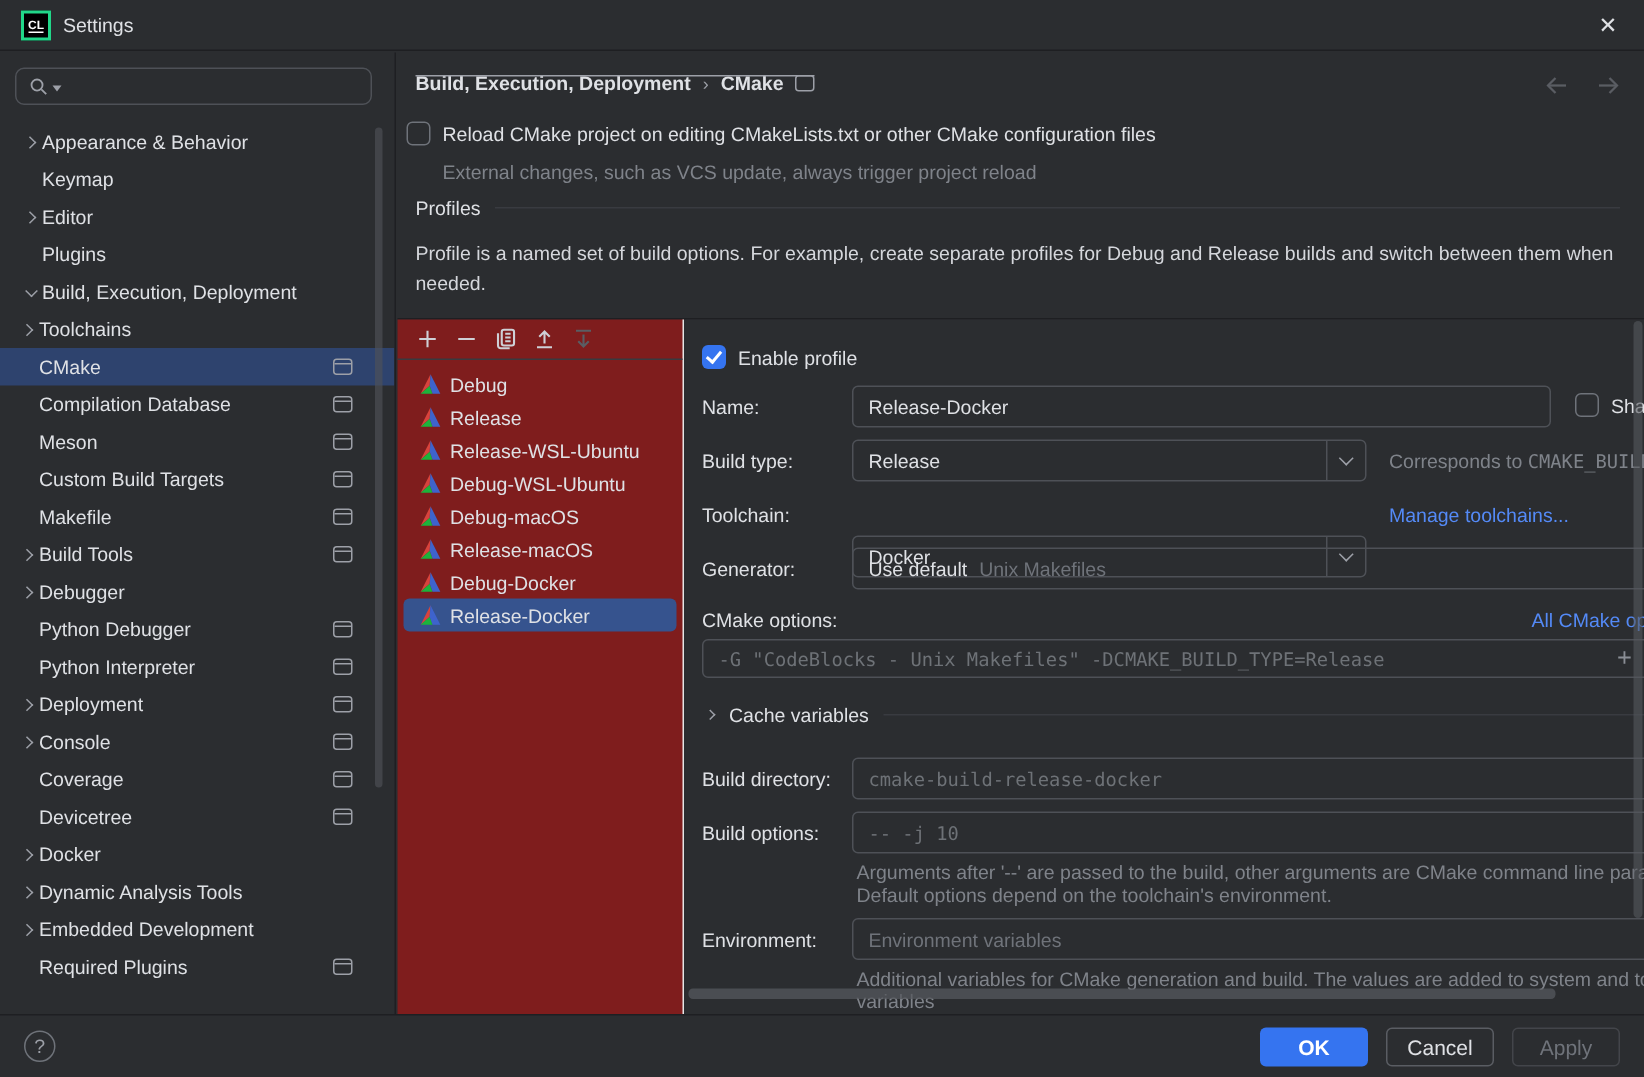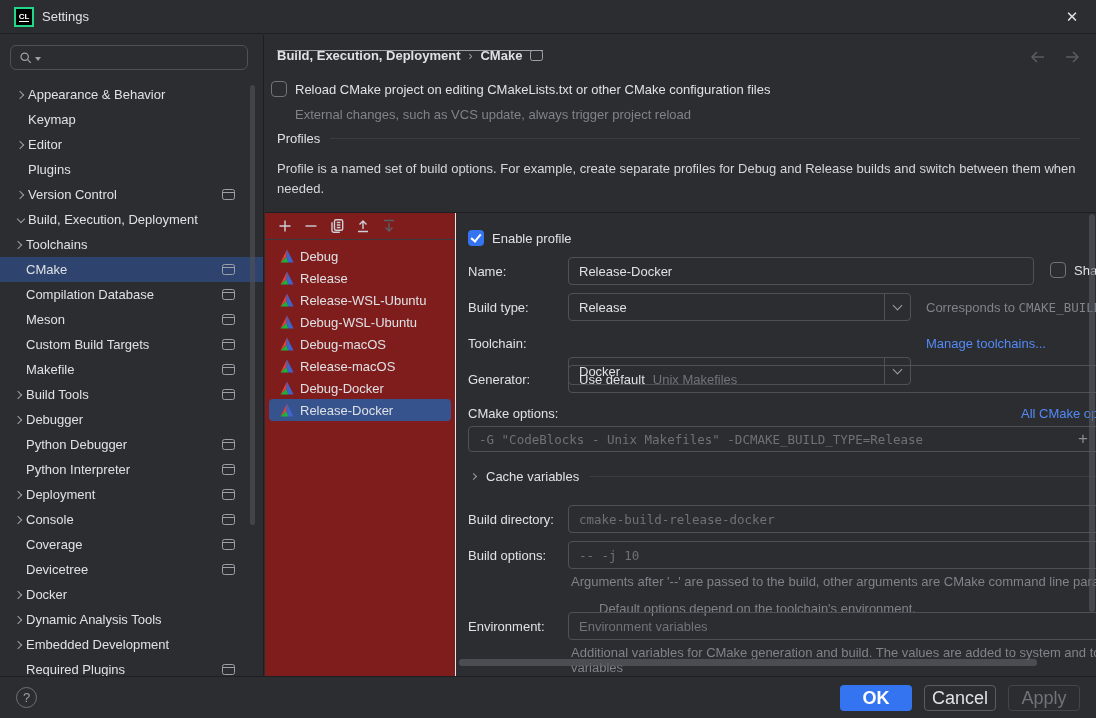--- a/index.html
+++ b/index.html
@@ -105,21 +105,21 @@
   .cache-chev { width:5px; height:5px; border-right:1.4px solid #9da0a8; border-bottom:1.4px solid #9da0a8; transform:rotate(-45deg); display:inline-block; }
   .hscroll { position:absolute; left:2px; top:446px; width:578px; height:7px; background:#55585e; border-radius:3px; opacity:.75; z-index:5; }
   .vscroll { position:absolute; right:1px; top:1px; width:6px; height:398px; background:#55585e; border-radius:3px; opacity:.6; z-index:5; }
 
   
   .footer { position:absolute; bottom:0; left:0; right:0; height:42px; border-top:1px solid #1e1f22; background:#2b2d30; }
   .help-circle {
     position:absolute; left:16px; top:10px; width:21px; height:21px; border:1.3px solid #6f737a; border-radius:50%;
     color:#9da0a8; display:flex; align-items:center; justify-content:center; font-size:13px; cursor:pointer;
   }
-  .btn { position:absolute; top:8px; width:72px; height:26px; border-radius:4px; display:flex; align-items:center; justify-content:center; font-size:18px; cursor:pointer; }
+  .btn { position:absolute; top:8px; width:72px; height:26px; border-radius:4px; display:flex; align-items:center; justify-content:center; font-size:14px; cursor:pointer; }
   .btn-ok { right:184px; background:#3574f0; color:#fff; font-weight:bold; }
   .btn-cancel { right:100px; border:1px solid #5a5d63; color:#dfe1e5; }
   .btn-apply { right:16px; border:1px solid #43454a; color:#6f737a; }
 </style>
 </head>
 <body>
 
 <div id="dialog">
 
   <div class="titlebar">
@@ -147,25 +147,20 @@
           <span class="chev none"></span>
           <span class="tree-label">Keymap</span>
         </div>
         <div class="tree-row lvl1">
           <span class="chev collapsed"></span>
           <span class="tree-label">Editor</span>
         </div>
         <div class="tree-row lvl1">
           <span class="chev none"></span>
           <span class="tree-label">Plugins</span>
-        </div>
-        <div class="tree-row lvl1">
-          <span class="chev collapsed"></span>
-          <span class="tree-label">Version Control</span>
-          <span class="win-icon"></span>
         </div>
         <div class="tree-row lvl1">
           <span class="chev expanded"></span>
           <span class="tree-label">Build, Execution, Deployment</span>
         </div>
         <div class="tree-row lvl2">
           <span class="chev collapsed"></span>
           <span class="tree-label">Toolchains</span>
         </div>
         <div class="tree-row lvl2 selected">
@@ -438,21 +433,21 @@
         <div class="abs lbl" style="left:11px; top:299px;">Build directory:</div>
         <div class="abs field" style="left:111px; top:292px; width:545px;">
           <span class="mono-ph">cmake-build-release-docker</span>
         </div>
 
         <div class="abs lbl" style="left:11px; top:335px;">Build options:</div>
         <div class="abs field" style="left:111px; top:328px; width:545px;">
           <span class="mono-ph">-- -j 10</span>
         </div>
         <div class="abs hint" style="left:114px; top:361px;">Arguments after '--' are passed to the build, other arguments are CMake command line parameters.</div>
-        <div class="abs hint" style="left:114px; top:388px;margin-left:28px;">Default options depend on the toolchain's environment.</div>
+        <div class="abs hint" style="left:114px; top:376px;">Default options depend on the toolchain's environment.</div>
 
         <div class="abs lbl" style="left:11px; top:406px;">Environment:</div>
         <div class="abs field" style="left:111px; top:399px; width:545px;">
           <span class="ph">Environment variables</span>
         </div>
         <div class="abs hint" style="left:114px; top:432px;">Additional variables for CMake generation and build. The values are added to system and toolchain</div>
         <div class="abs hint" style="left:114px; top:447px;">variables</div>
 
         <div class="hscroll"></div>
         <div class="vscroll"></div>

